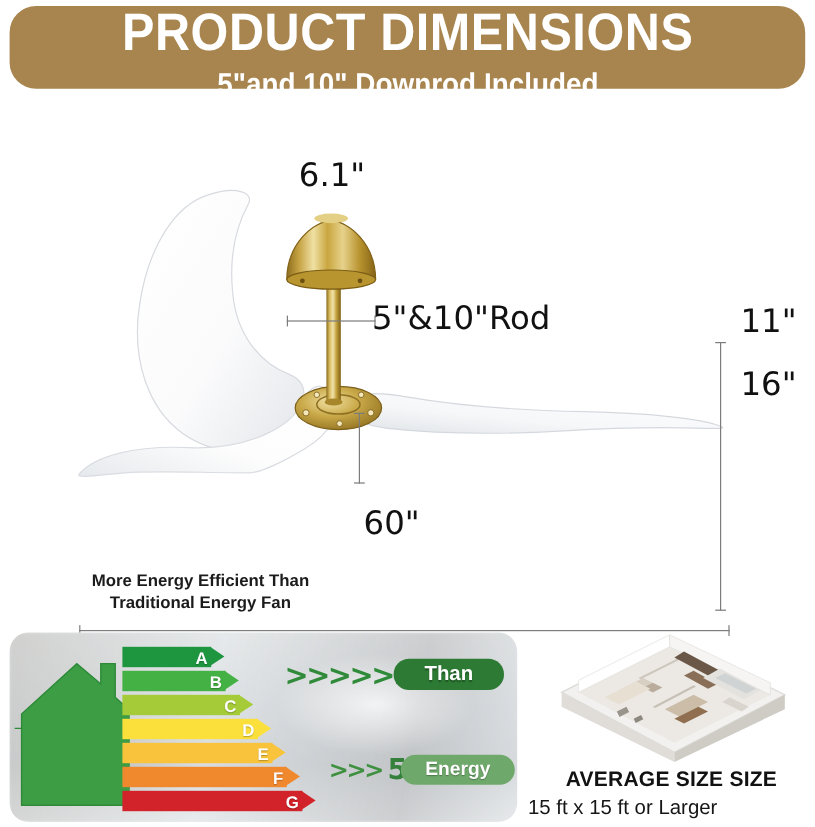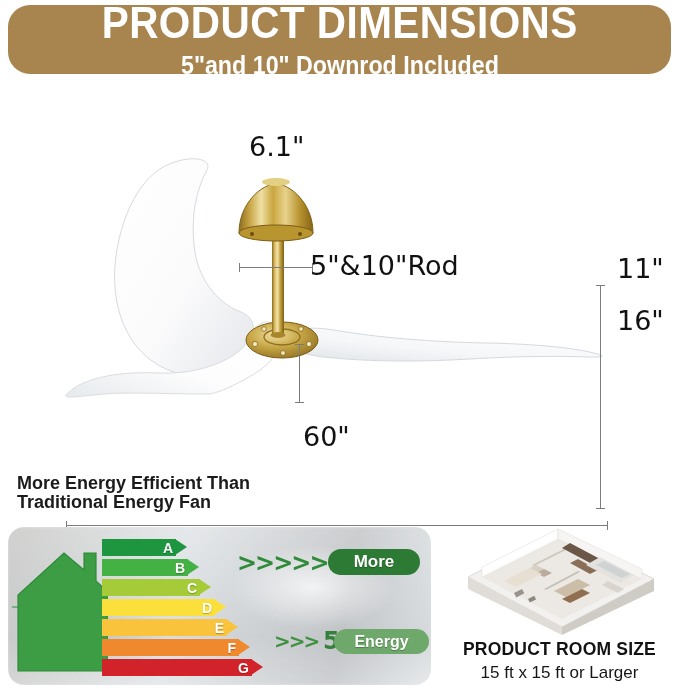--- a/index.html
+++ b/index.html
@@ -10,21 +10,21 @@
     color:#1a1a1a;
     overflow:hidden;
     position:relative;
   }
   .page{position:relative;width:679px;height:689px;}
 
   
   .banner{
     position:absolute;left:8px;top:5px;width:663px;height:69px;
     background:#a8854f;border-radius:22px;
-    display:flex;flex-direction:column;align-items:center;justify-content:center;
+    display:flex;flex-direction:column;align-items:center;
   }
   .banner-title{
     color:#ffffff;font-size:44px;line-height:46px;font-weight:bold;
     letter-spacing:0.5px;transform:scaleX(0.92);white-space:nowrap;
   }
   .banner-sub{
     color:#ffffff;font-size:25px;line-height:30px;font-weight:bold;
     transform:scaleX(0.93);white-space:nowrap;margin-top:4px;
   }
 
@@ -46,21 +46,21 @@
   .dimline{position:absolute;background:#7c7c7c;}
   .dimline.h{height:1px;}
   .dimline.v{width:1px;}
   .tick{position:absolute;background:#7c7c7c;}
   .tick.v{width:1px;height:9px;}
   .tick.h{height:1px;width:9px;}
 
   
   .energy-heading{
     position:absolute;left:17px;top:474px;width:300px;
-    font-size:18px;line-height:19px;font-weight:bold;color:#1b1b1b;
+    font-size:14px;line-height:19px;font-weight:bold;color:#1b1b1b;text-align:center;
   }
   .energy-panel{
     position:absolute;left:8px;top:527px;width:423px;height:158px;
     border-radius:16px;overflow:hidden;
     background:
       linear-gradient(180deg,#e7eaec 0%,#dfe3e6 35%,#d8dcdf 70%,#e9ecee 100%);
   }
   .panel-blur{
     position:absolute;inset:0;
     background:
@@ -107,21 +107,21 @@
   .pct-others{left:221px;top:88px;font-size:24px;}
 
   
   .room-wrap{position:absolute;left:440px;top:515px;width:239px;height:174px;}
   .room-img{position:absolute;left:18px;top:0;}
   .room-title{
     position:absolute;left:0;top:124px;width:239px;text-align:center;
     font-size:17.5px;font-weight:bold;color:#121212;letter-spacing:.2px;
   }
   .room-sub{
-    position:absolute;left:0;top:148px;width:239px;text-align:center;
+    position:absolute;left:0;top:148px;width:239px;
     font-size:17px;color:#161616;
   }
 </style>
 </head>
 <body>
 
 <div class="page">
 
   <div class="banner">
     <div class="banner-title">PRODUCT DIMENSIONS</div>
@@ -269,21 +269,21 @@
         <span class="ltr">F</span>
       </div>
       <div class="bar" style="top:120px;left:0px;width:161px;">
         <div class="body" style="background:#d3232a;"></div>
         <div class="arrow" style="border-left:12px solid #d3232a;"></div>
         <span class="ltr">G</span>
       </div>
 
       <div class="chevs chev-ours">&gt;&gt;&gt;&gt;&gt;&gt;</div>
       <div class="pct pct-ours">80%</div>
-      <div class="pill pill-ours">More</div>
+      <div class="pill pill-ours">Than</div>
 
       <div class="chevs chev-others" style="color:#3f9040;">&gt;&gt;&gt;</div>
       <div class="pct pct-others" style="color:#35803a;">50%</div>
       <div class="pill pill-others">Energy</div>
     </div>
   </div>
 
   <div class="room-wrap">
     <svg class="room-img" width="204" height="120" viewBox="0 0 204 120">
 
@@ -312,17 +312,17 @@
       <polygon points="96,76 120,64 132,70 108,82" fill="#cbbda8"></polygon>
       <polygon points="104,84 124,74 132,78 112,88" fill="#8f6f4f"></polygon>
 
       <polygon points="142,42 176,60 162,68 128,50" fill="#e4e2de"></polygon>
       <polygon points="146,46 172,59 164,63 138,50" fill="#cfd3d4"></polygon>
 
       <rect x="56" y="78" width="9" height="5" fill="#9a958c" transform="rotate(-27 56 78)"></rect>
       <rect x="70" y="84" width="7" height="4" fill="#8e8980" transform="rotate(-27 70 84)"></rect>
       <polygon points="150,66 166,74 160,78 144,70" fill="#d9d5ce"></polygon>
     </svg>
-    <div class="room-title">PRODUCT ROOM SIZE</div>
+    <div class="room-title">AVERAGE SIZE SIZE</div>
     <div class="room-sub">15 ft x 15 ft or Larger</div>
   </div>
 
 </div>
 
 </body></html>

